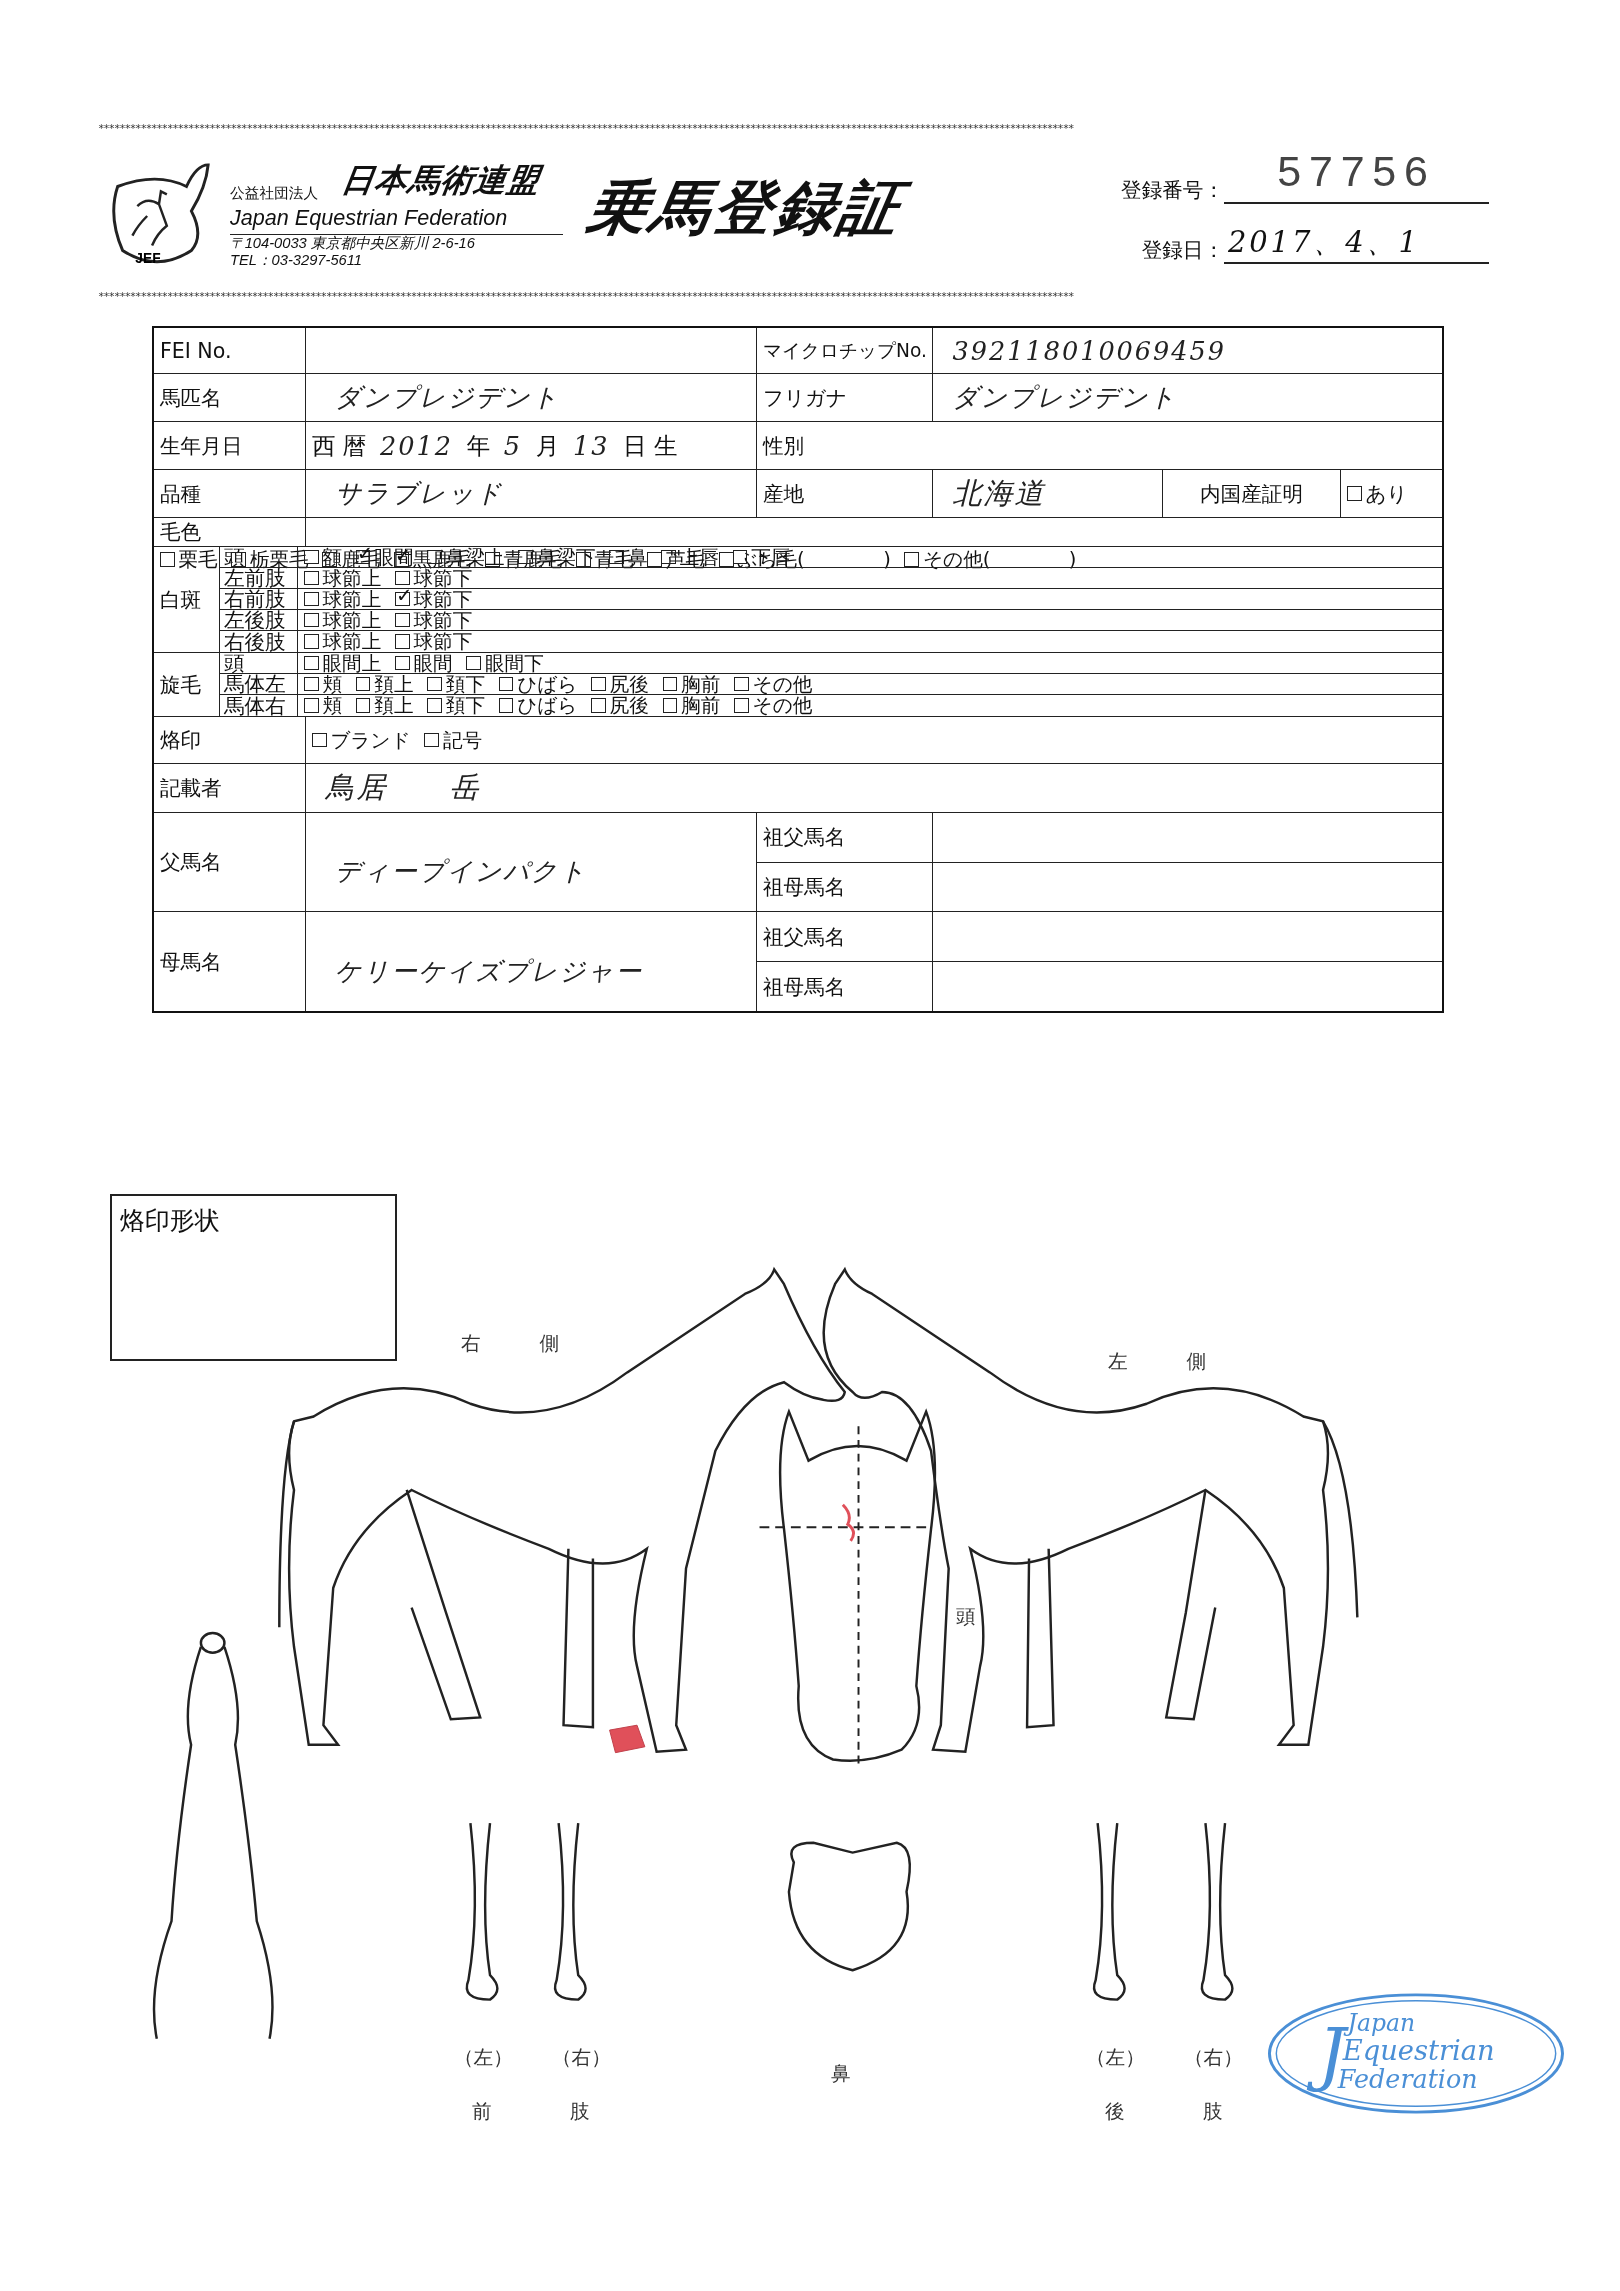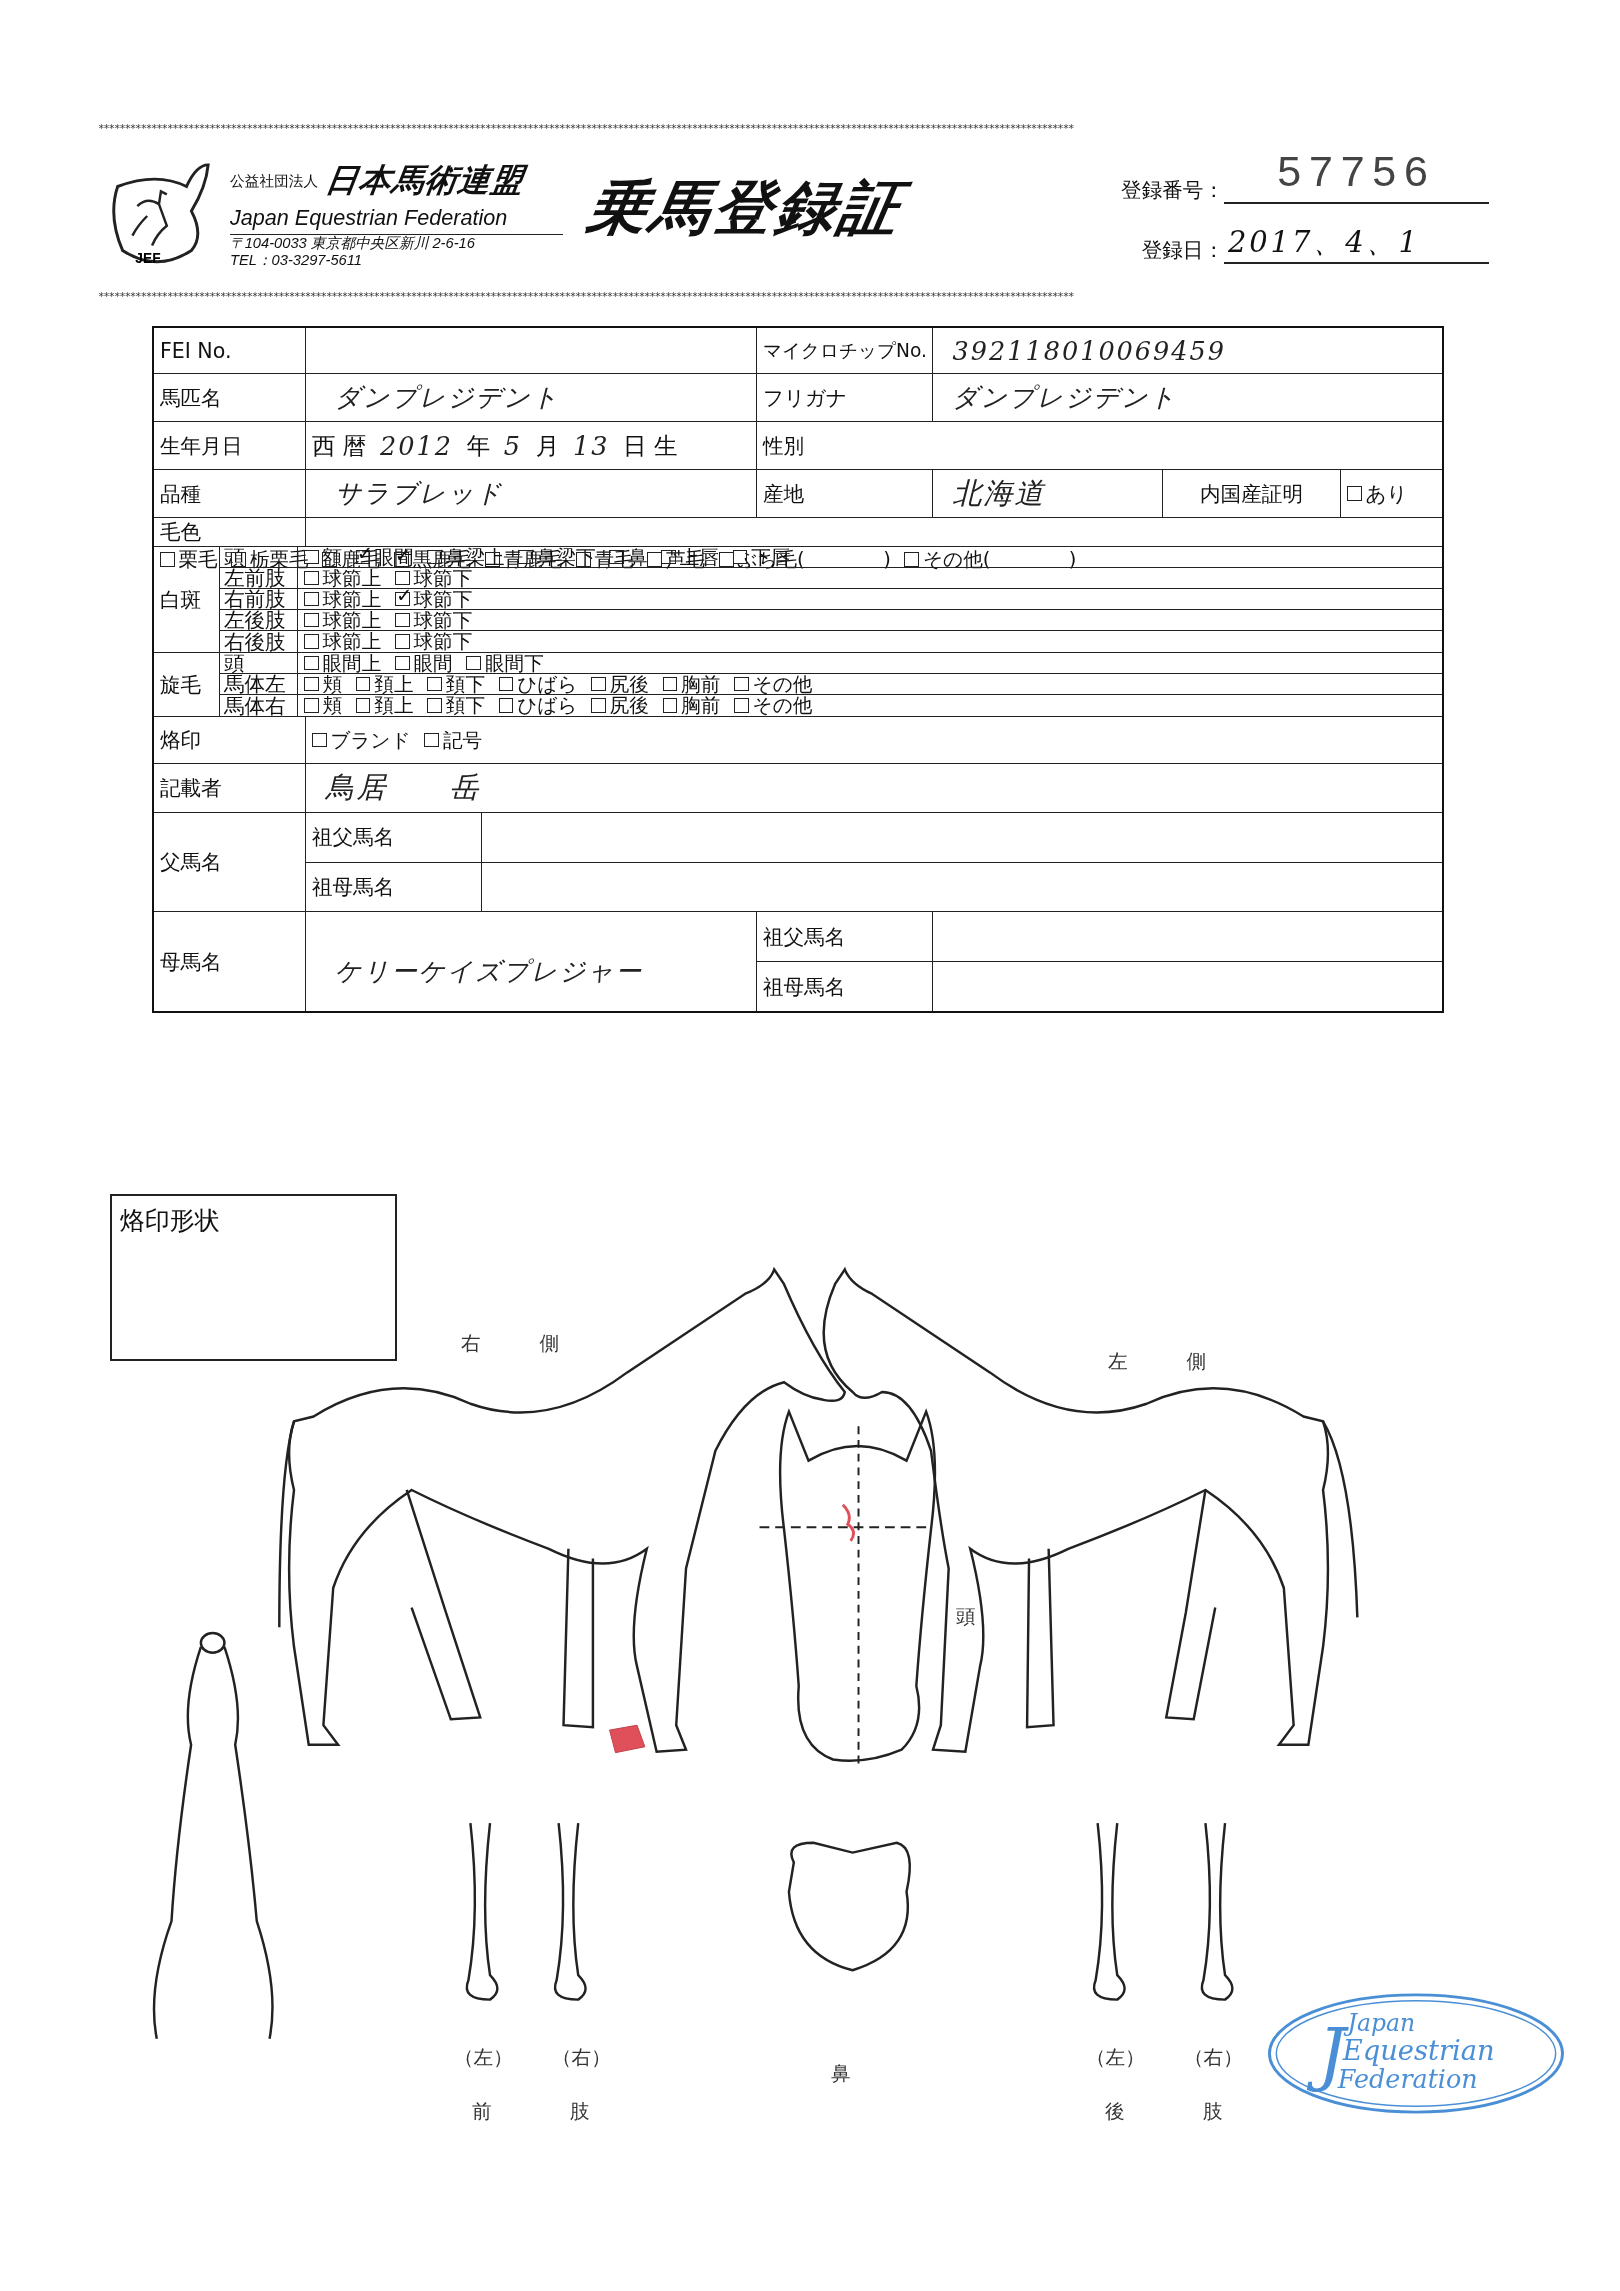--- a/index.html
+++ b/index.html
@@ -5,21 +5,21 @@
   * { box-sizing: border-box; margin: 0; padding: 0; }
   html, body { width: 1620px; height: 2292px; background: #ffffff; }
   body { position: relative; font-family: "DejaVu Sans", sans-serif; color: #111; overflow: hidden; }
 
   .stars { position: absolute; left: 98px; width: 1402px; height: 13.7px; overflow: hidden; white-space: nowrap;
            font-family: "DejaVu Sans Mono", monospace; font-size: 10.8px; line-height: 13.7px; color: #333; letter-spacing: -1.2px; }
 
   
   .logo { position: absolute; left: 98px; top: 157px; width: 118px; height: 118px; }
   .org-block { position: absolute; left: 230px; top: 159px; width: 333px; }
-  .org-line1 { display: flex; align-items: center; gap: 8px; }
+  .org-line1 { display: flex; align-items: flex-end; gap: 24px; }
   .org-prefix { font-size: 14.7px; }
   .org-name { font-size: 32px; font-style: italic; font-weight: bold; letter-spacing: 1px; transform: skewX(-8deg); }
   .org-en { font-family: "Liberation Sans", sans-serif; font-style: italic; font-size: 21.6px; margin-top: 2px; border-bottom: 1.5px solid #222; padding-bottom: 2.9px; }
   .org-addr, .org-tel { font-family: "Liberation Sans", sans-serif; font-style: italic; font-size: 14.7px; line-height: 16.7px; }
   .doc-title { position: absolute; left: 588px; top: 169px; font-size: 59px; font-weight: bold; font-style: italic; letter-spacing: 3.9px; transform: skewX(-10deg); }
 
   .reg-row { position: absolute; display: flex; align-items: flex-end; }
   .reg-label { font-size: 20.6px; width: 118px; text-align: right; }
   .reg-value { width: 265px; border-bottom: 2px solid #222; text-align: center; font-family: "Liberation Sans", sans-serif; }
   .reg-no .reg-value { font-size: 43px; letter-spacing: 7.8px; color: #444; height: 57px; }
@@ -359,20 +359,21 @@
       </div>
   </div>
 
   <div class="row" style="height:49px;">
     <div class="cell" style="width:152px;">記載者</div>
     <div class="cell hw" style="flex:1; padding-left:19.6px; font-size:29px;">鳥居　　岳</div>
   </div>
 
   <div class="row" style="height:99px;">
     <div class="cell" style="width:152px;">父馬名</div>
+    <div class="cell hw" style="width:451px; padding-left:29px; padding-top:19.6px;">ディープインパクト</div>
     <div style="flex:1; display:flex; flex-direction:column;">
       <div style="display:flex; flex:1; border-bottom:1.5px solid #222;">
         <div class="cell" style="width:176px;">祖父馬名</div>
         <div class="cell hw" style="flex:1;"></div>
       </div>
       <div style="display:flex; flex:1;">
         <div class="cell" style="width:176px;">祖母馬名</div>
         <div class="cell hw" style="flex:1;"></div>
       </div>
     </div>

